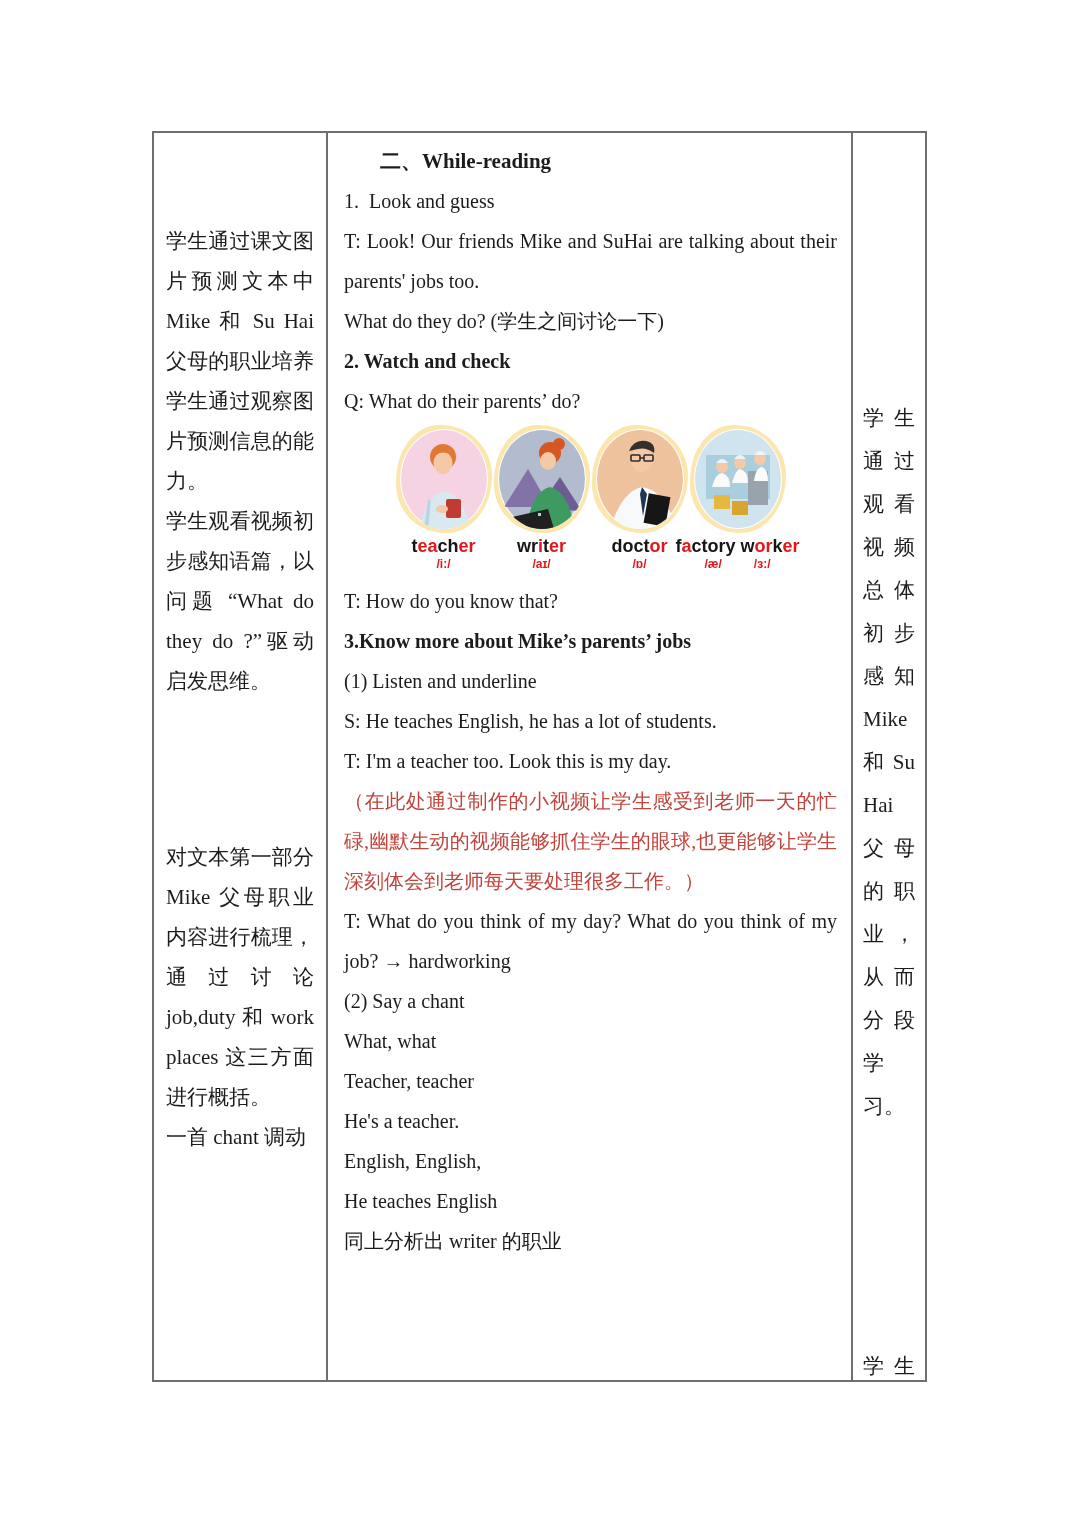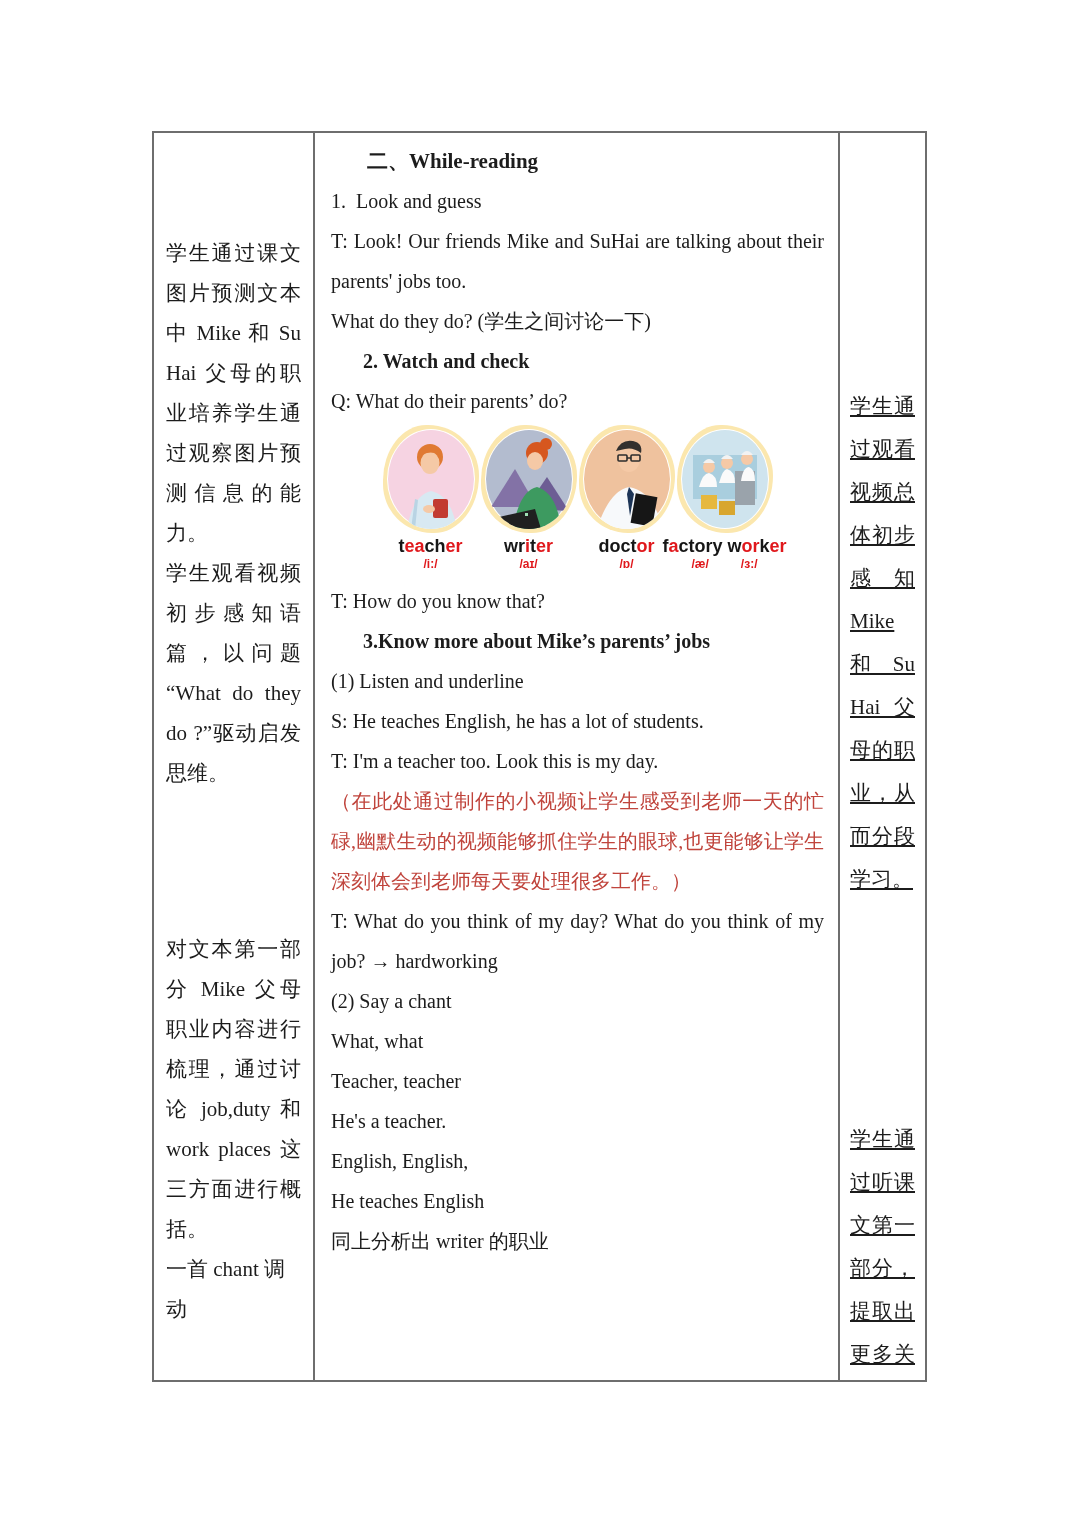--- a/index.html
+++ b/index.html
@@ -13,41 +13,41 @@
     position:relative;width:1080px;height:1527px;background:#ffffff;
     font-family:"Liberation Serif","DejaVu Serif",serif;color:var(--ink);
     overflow:hidden;
   }
   .tbl{
     position:absolute;left:152px;top:131px;width:775px;height:1251px;
     border:2px solid var(--line);box-sizing:border-box;display:flex;
     background:#fff;
   }
   .col{box-sizing:border-box;overflow:hidden;}
-  .col-left{width:161px;border-right:2px solid var(--line);padding:12px 12px;}
+  .col-left{width:174px;border-right:2px solid var(--line);padding:0 12px;}
   .col-mid{width:525px;border-right:2px solid var(--line);padding:0 14px 0 16px;}
-  .col-right{flex:1;padding:0 10px;text-decoration:underline;}
+  .col-right{flex:1;padding:12px 10px;}
 
   
   .sidep{
     font-size:21px;line-height:40px;text-align:justify;text-justify:inter-ideograph;
     word-break:break-word;
   }
   .col-right .sidep{line-height:43px;}
   .lp1{margin-top:88px;}
   .lp2{}
   .lp3{margin-top:136px;}
   .lp4{text-align:left;}
   .rp1{margin-top:252px;}
   .rp2{margin-top:217px;}
 
   
   .mline{font-size:20px;line-height:40px;}
   .m-title{margin-top:8px;font-weight:bold;font-size:21px;text-indent:36px;}
-  .m-bold{font-weight:bold;margin-left:32px;}
+  .m-bold{font-weight:bold;}
   .m-just{text-align:justify;text-justify:inter-word;}
   .m-pre{white-space:pre-wrap;}
   .m-red{color:var(--note-red);text-align:justify;text-justify:inter-ideograph;}
 
   
   .jobs-row{
     height:160px;display:flex;justify-content:center;
     align-items:flex-start;padding:4px 0 0 0;box-sizing:border-box;
   }
   .job-card{width:98px;display:flex;flex-direction:column;align-items:center;}

